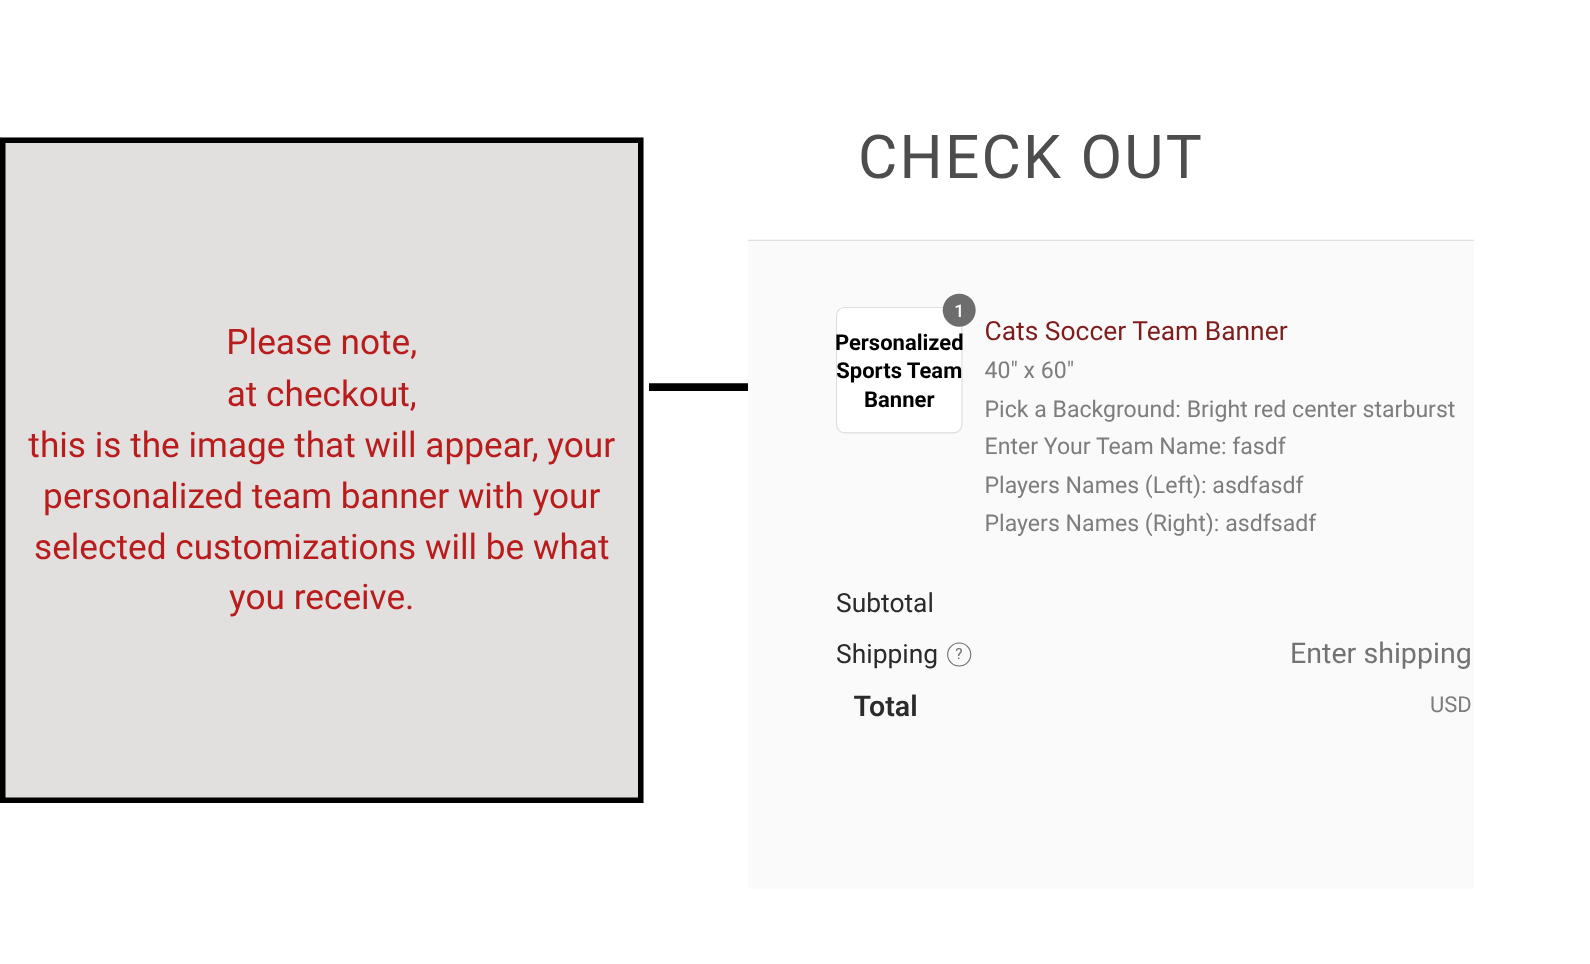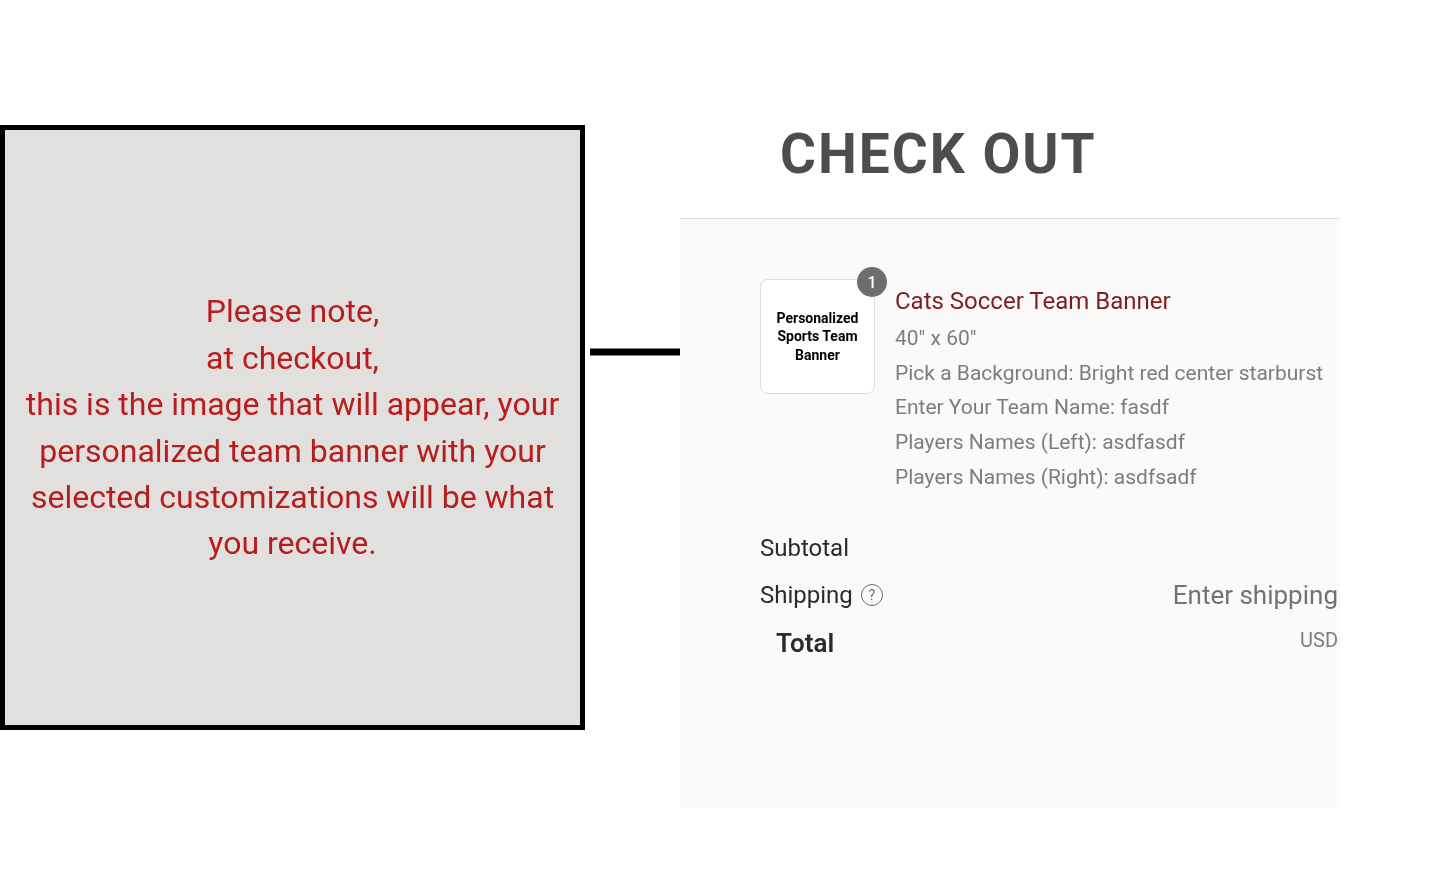--- a/index.html
+++ b/index.html
@@ -37,23 +37,23 @@
     .arrow {
       position: absolute;
       left: 590px;
       top: 332px;
       width: 155px;
       height: 40px;
     }
     .checkout-title {
       position: absolute;
       left: 780px;
-      top: 122px;
+      top: 112px;
       font-size: 55px;
-      font-weight: 700;
+      font-weight: 400;
       color: #4d4d4d;
       letter-spacing: 2px;
     }
     .checkout-panel {
       position: absolute;
       left: 680px;
       top: 218px;
       width: 660px;
       height: 590px;
       background: #fafafa;
@@ -72,21 +72,21 @@
     .thumb {
       width: 115px;
       height: 115px;
       background: #fff;
       border: 1px solid #ddd;
       border-radius: 8px;
       display: flex;
       align-items: center;
       justify-content: center;
       text-align: center;
-      font-size: 14px;
+      font-size: 20px;
       font-weight: 700;
       color: #000;
       line-height: 1.3;
       padding: 4px;
     }
     .qty-badge {
       position: absolute;
       top: -12px;
       right: -12px;
       width: 30px;

